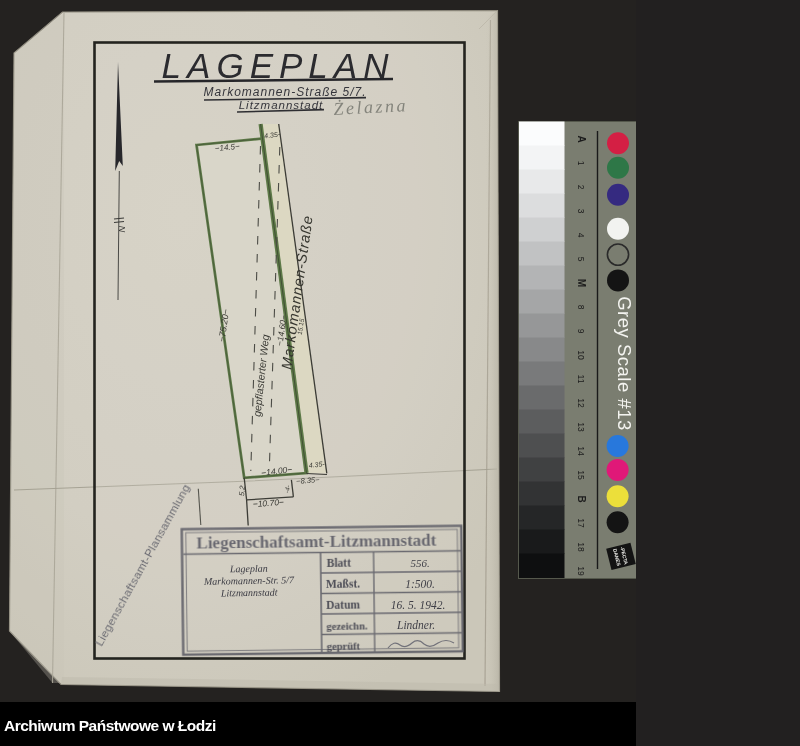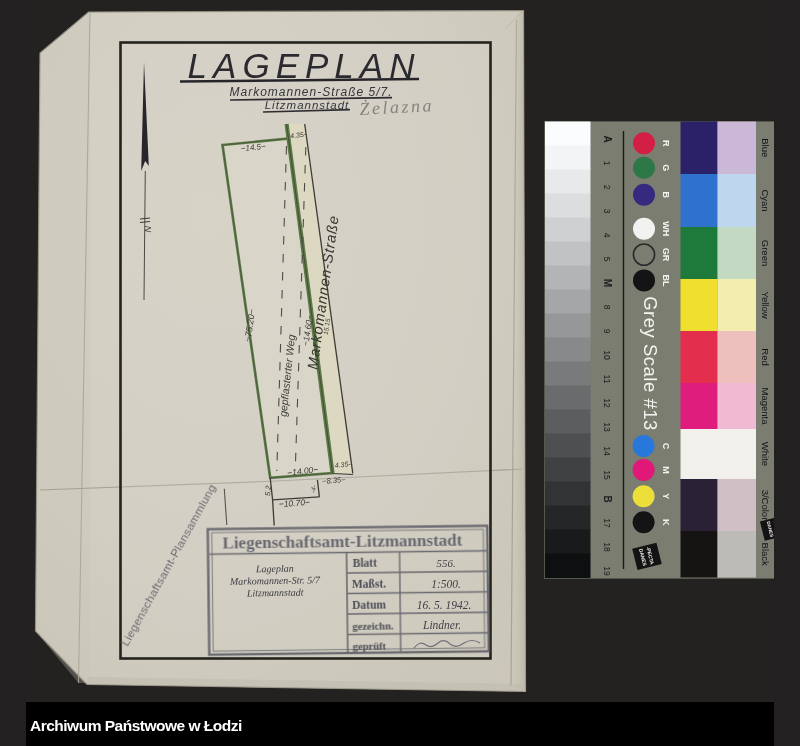--- a/index.html
+++ b/index.html
@@ -1,17 +1,17 @@
 <!DOCTYPE html>
 <html><head>
 <meta charset="utf-8">
 <style>
 html,body{margin:0;padding:0;background:#222020;}
-#stage{position:relative;width:748px;height:746px;overflow:hidden;background:#1c1a19;
- font-family:"Liberation Sans",sans-serif;margin-left:26px;}
+#stage{position:relative;width:636px;height:746px;overflow:hidden;background:#1c1a19;
+ font-family:"Liberation Sans",sans-serif;}
 svg{font-family:"Liberation Sans",sans-serif;}
 </style>
 </head>
 <body>
 <div id="stage">
 <svg width="800" height="746" viewBox="0 0 800 746" xmlns="http://www.w3.org/2000/svg">
 <defs>
  <radialGradient id="papertone" cx="35%" cy="30%" r="80%">
   <stop offset="0%" stop-color="#d6d2c6"></stop>
   <stop offset="60%" stop-color="#d2cec2"></stop>

